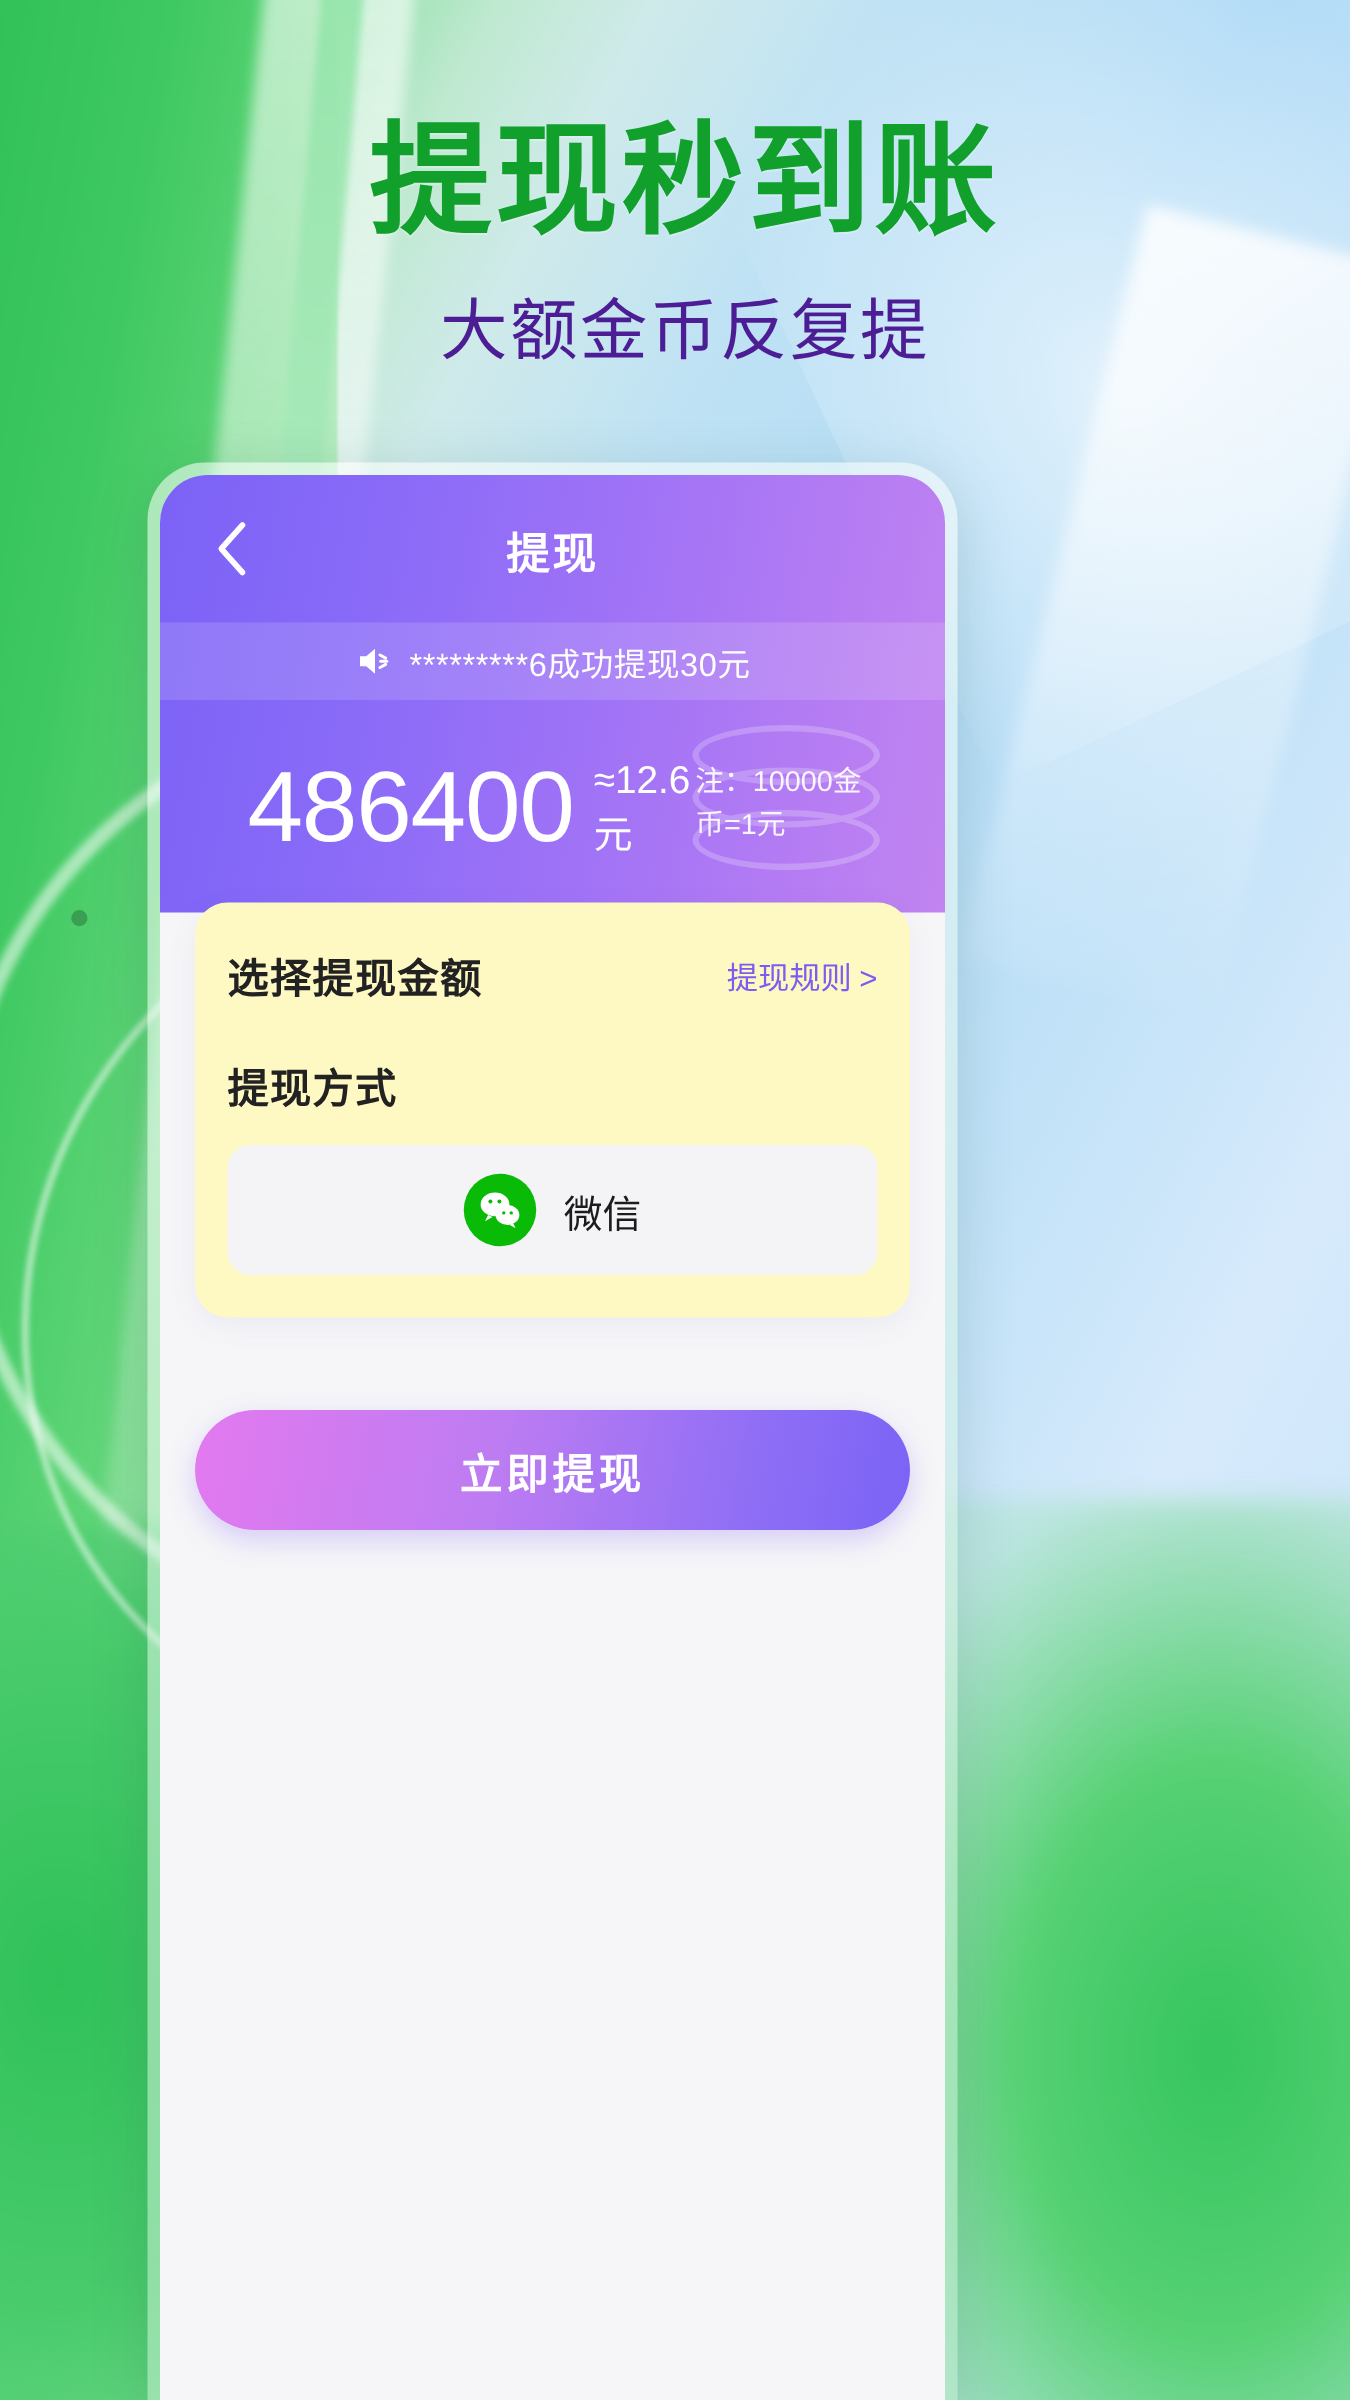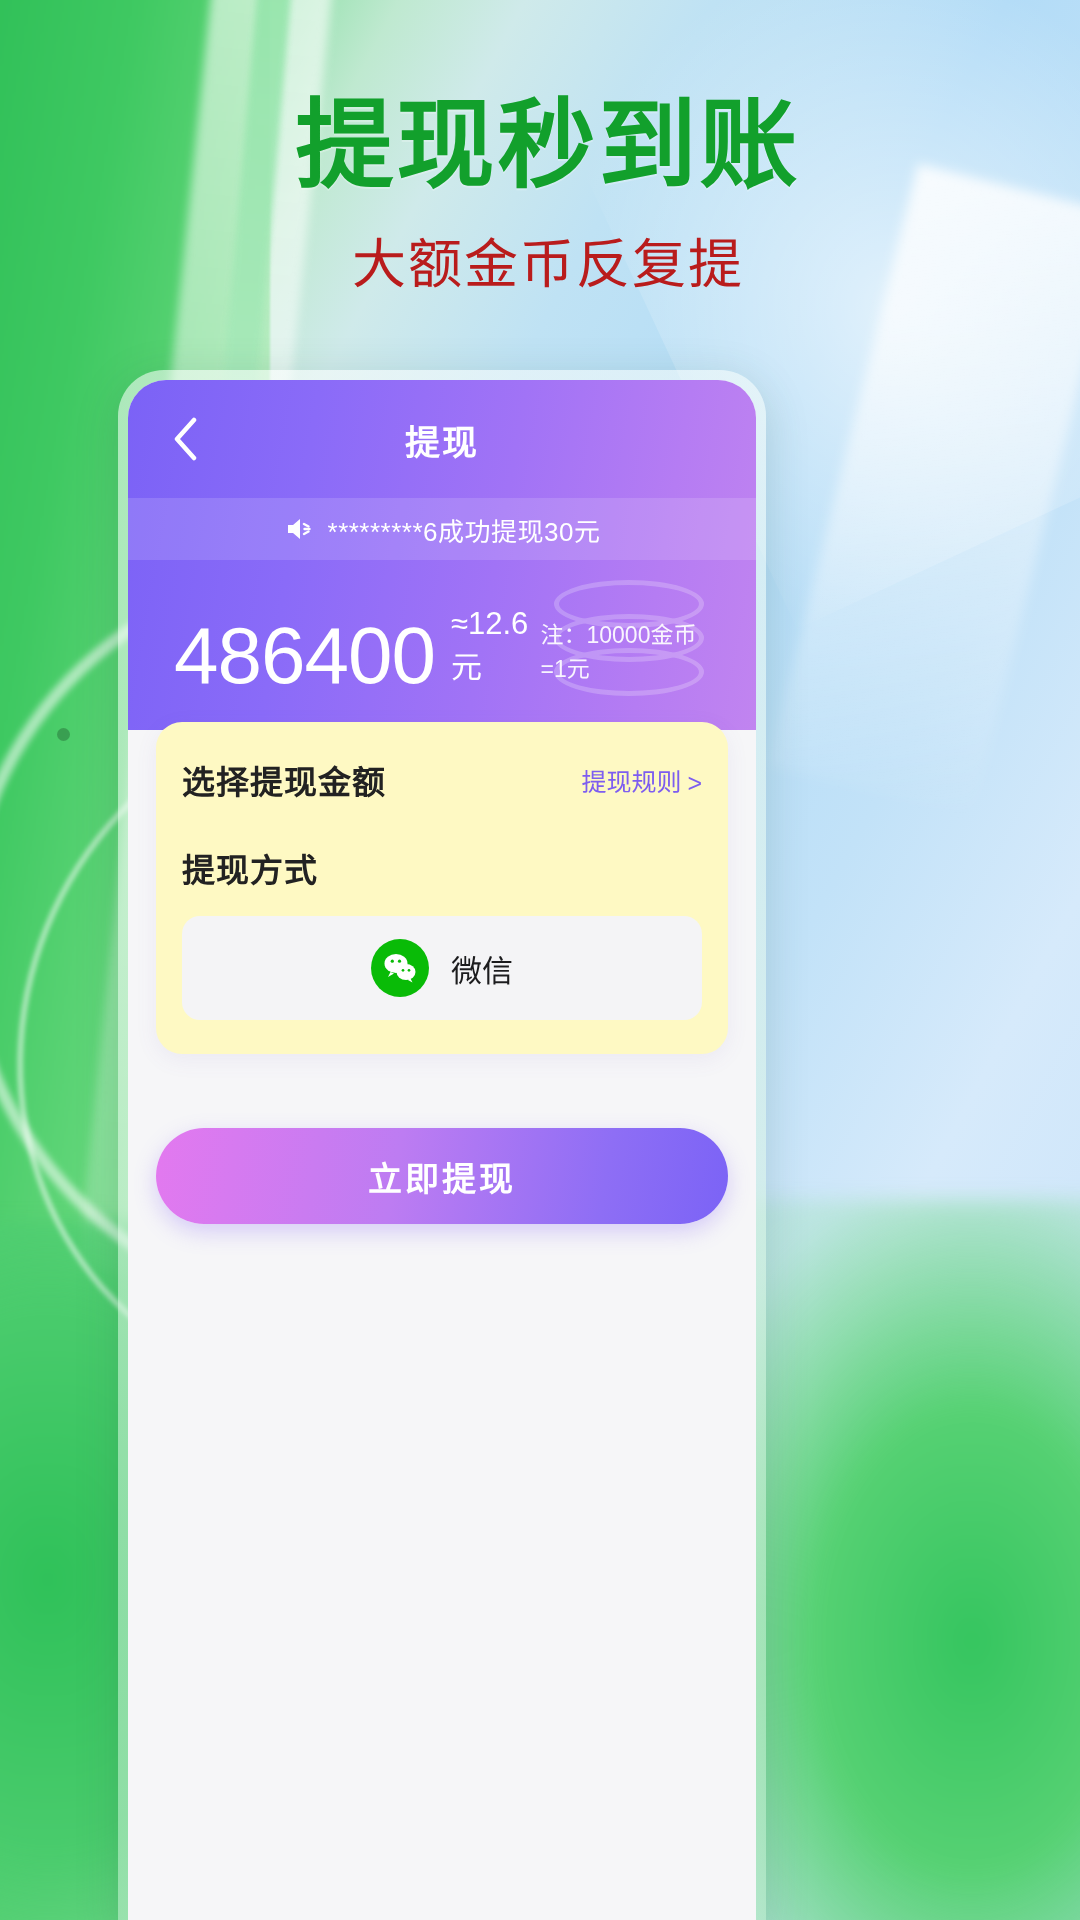--- a/index.html
+++ b/index.html
@@ -77,21 +77,21 @@
 
   
   .promo { position:absolute; left:16px; right:0; top:92px; text-align:center; }
   .promo-title {
     font-size:98px; font-weight:bold; color:#12a02c;
     letter-spacing:3px; line-height:1.1;
     font-family:"DejaVu Sans","Liberation Sans",sans-serif;
     text-shadow:0 2px 0 rgba(255,255,255,.25);
   }
   .promo-sub {
-    margin-top:20px; font-size:54px; color:#b91c1c; letter-spacing:2px;
+    margin-top:20px; font-size:54px; color:#4c1d95; letter-spacing:2px;
     font-family:Liberation Serif, serif;
   }
 
   
   .phone {
     position:absolute; left:118px; top:370px; width:648px; height:1560px;
     border-radius:46px 46px 0 0;
     padding:10px 10px 0 10px;
     background:linear-gradient(160deg,rgba(255,255,255,.55),rgba(190,235,205,.55));
     box-shadow:0 10px 44px rgba(40,90,70,.18);
@@ -135,21 +135,21 @@
   .balance { padding:40px 46px 0 46px; position:relative; z-index:2; }
   .bal-label { display:flex; align-items:center; gap:10px; }
   .bal-coin {
     width:27px; height:27px; border-radius:50%; background:#fff;
     display:flex; align-items:center; justify-content:center;
   }
   .bal-coin i {
     width:11px; height:11px; background:#9a72f3; transform:rotate(45deg); display:block;
   }
   .bal-label-txt { color:#fff; font-size:26px; }
-  .bal-row { display:flex; align-items:flex-end; margin-top:6px; }
+  .bal-row { display:flex; margin-top:6px;margin-left:24px; }
   .bal-amount {
     color:#fff; font-size:80px; font-weight:400; line-height:1;
     letter-spacing:-1px; font-family:"Liberation Sans",sans-serif;
   }
   .bal-cny { color:#fff; font-size:31px; margin-left:16px; margin-bottom:9px; }
   .bal-note {
     color:rgba(255,255,255,.92); font-size:23px; margin-left:auto; margin-bottom:12px;
   }
 
   

